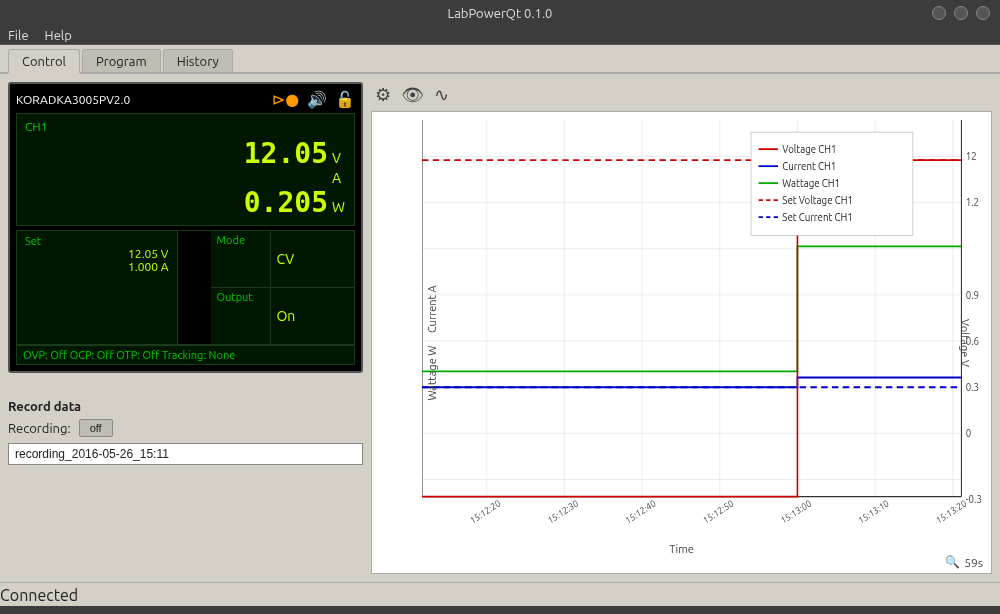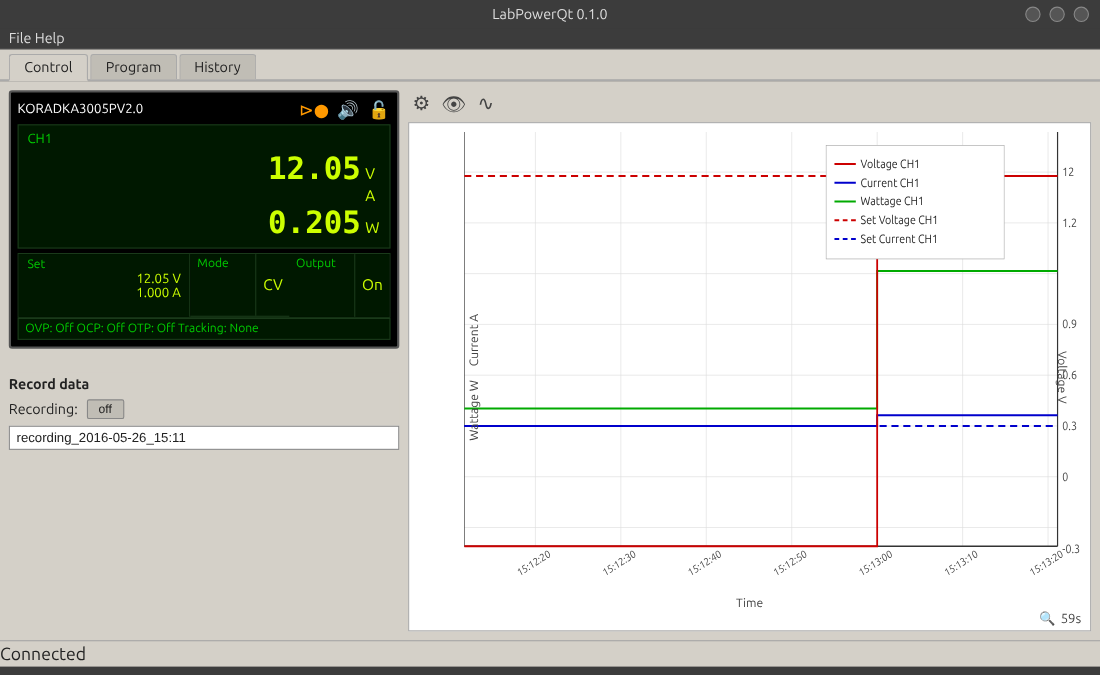--- a/index.html
+++ b/index.html
@@ -31,21 +31,21 @@
       width: 14px; height: 14px;
       border-radius: 50%;
       border: 1px solid #888;
       background: #555;
       display: inline-block;
     }
     #menubar {
       background: #3c3c3c;
       padding: 2px 8px;
       display: flex;
-      gap: 3px;
+      gap: 16px;
       font-size: 13px;
       border-bottom: 1px solid #555;
     }
     #menubar span {
       cursor: pointer;
       color: #ddd;
     }
     #tabs {
       background: #d4d0c8;
       display: flex;
@@ -140,21 +140,22 @@
       padding: 4px 8px;
       flex: 1;
       border-right: 1px solid #1a3a1a;
     }
     #set-col .set-label { color: #00cc00; font-size: 11px; }
     #set-col .set-val { color: #ccff00; font-size: 12px; text-align: right; }
     .mode-output-col {
       background: #001800;
       flex: 1;
       display: flex;
-      flex-direction: row;
+      flex-direction: column;
+      margin-left: 33px;
     }
     .mode-row {
       display: flex;
       border-bottom: 1px solid #1a3a1a;
       flex: 1;
     }
     .mode-row:last-child { border-bottom: none; }
     .mode-key {
       color: #00cc00;
       font-size: 11px;

